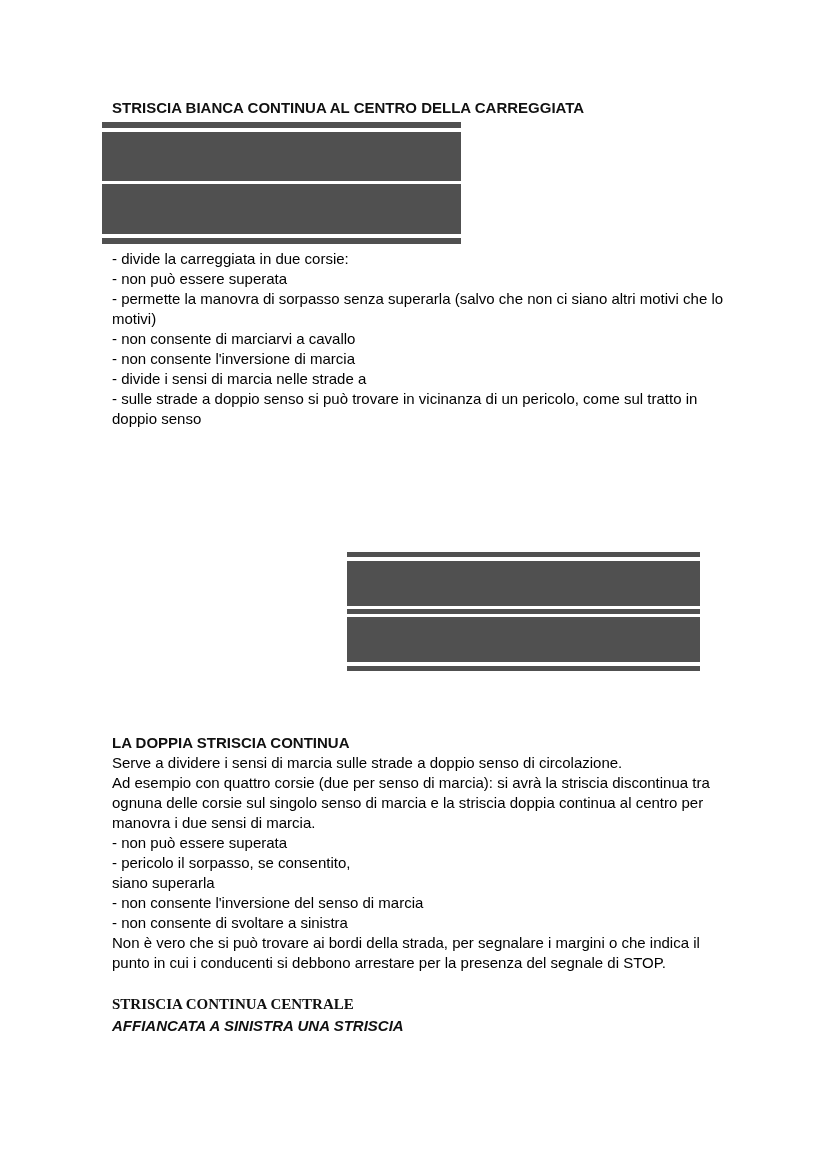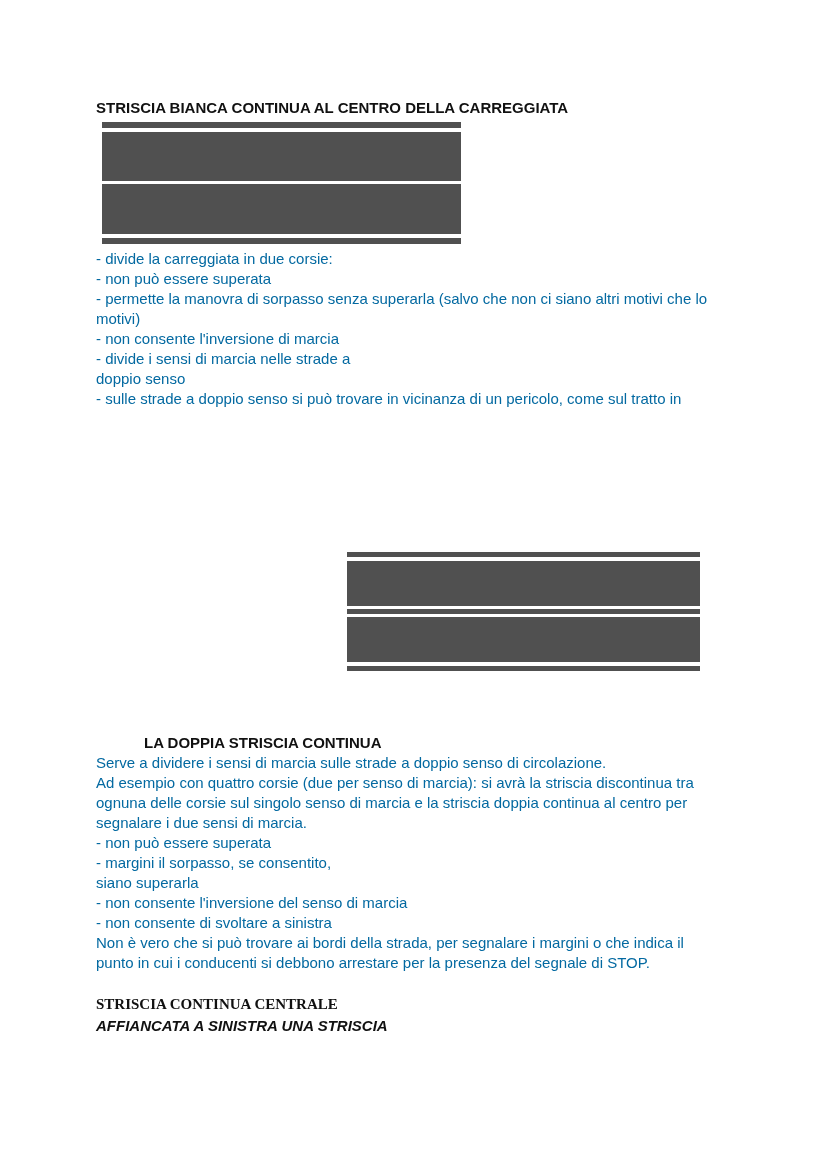--- a/index.html
+++ b/index.html
@@ -20,23 +20,23 @@
       font-weight: bold;
       font-size: 15px;
       line-height: 20px;
       white-space: nowrap;
       color: #111111;
     }
     .line {
       font-size: 15px;
       line-height: 20px;
       white-space: nowrap;
-      color: #0369a1;
+      color: #000000;
     }
-    .block { left: 96px; }
+    .block { left: 112px; }
     .road { position: absolute; }
     .road .bar {
       position: absolute;
       left: 0;
       right: 0;
       background: #505050;
     }
   </style>
 </head>
 <body>
@@ -48,43 +48,44 @@
   <div class="bar" style="top:10px; height:49px;"></div>
   <div class="bar" style="top:62px; height:50px;"></div>
   <div class="bar" style="top:116px; height:6px;"></div>
 </div>
 
 <div class="abs block" style="top:249px;">
   <div class="line">- divide la carreggiata in due corsie:</div>
   <div class="line">- non può essere superata</div>
   <div class="line">- permette la manovra di sorpasso senza superarla (salvo che non ci siano altri motivi che lo</div>
   <div class="line">motivi)</div>
+  <div class="line">- non consente di marciarvi a cavallo</div>
   <div class="line">- non consente l'inversione di marcia</div>
   <div class="line">- divide i sensi di marcia nelle strade a</div>
+  <div class="line">- sulle strade a doppio senso si può trovare in vicinanza di un pericolo, come sul tratto in</div>
   <div class="line">doppio senso</div>
-  <div class="line">- sulle strade a doppio senso si può trovare in vicinanza di un pericolo, come sul tratto in</div>
 </div>
 
 <div class="road" style="left:347px; top:552px; width:353px; height:119px;">
   <div class="bar" style="top:0px; height:5px;"></div>
   <div class="bar" style="top:9px; height:45px;"></div>
   <div class="bar" style="top:57px; height:5px;"></div>
   <div class="bar" style="top:65px; height:45px;"></div>
   <div class="bar" style="top:114px; height:5px;"></div>
 </div>
 
-<div class="abs heading block" style="top:733px;margin-left:48px;">LA DOPPIA STRISCIA CONTINUA</div>
+<div class="abs heading block" style="top:733px;">LA DOPPIA STRISCIA CONTINUA</div>
 
 <div class="abs block" style="top:753px;">
   <div class="line">Serve a dividere i sensi di marcia sulle strade a doppio senso di circolazione.</div>
   <div class="line">Ad esempio con quattro corsie (due per senso di marcia): si avrà la striscia discontinua tra</div>
   <div class="line">ognuna delle corsie sul singolo senso di marcia e la striscia doppia continua al centro per</div>
-  <div class="line">segnalare i due sensi di marcia.</div>
+  <div class="line">manovra i due sensi di marcia.</div>
   <div class="line">- non può essere superata</div>
-  <div class="line">- margini il sorpasso, se consentito,</div>
+  <div class="line">- pericolo il sorpasso, se consentito,</div>
   <div class="line">siano superarla</div>
   <div class="line">- non consente l'inversione del senso di marcia</div>
   <div class="line">- non consente di svoltare a sinistra</div>
   <div class="line">Non è vero che si può trovare ai bordi della strada, per segnalare i margini o che indica il</div>
   <div class="line">punto in cui i conducenti si debbono arrestare per la presenza del segnale di STOP.</div>
 </div>
 
 <div class="abs block" style="top:994px;">
   <div class="heading" style="line-height:21px;font-family:Liberation Serif, serif;">STRISCIA CONTINUA CENTRALE</div>
   <div class="heading" style="line-height:21px;font-style:italic;">AFFIANCATA A SINISTRA UNA STRISCIA</div>

